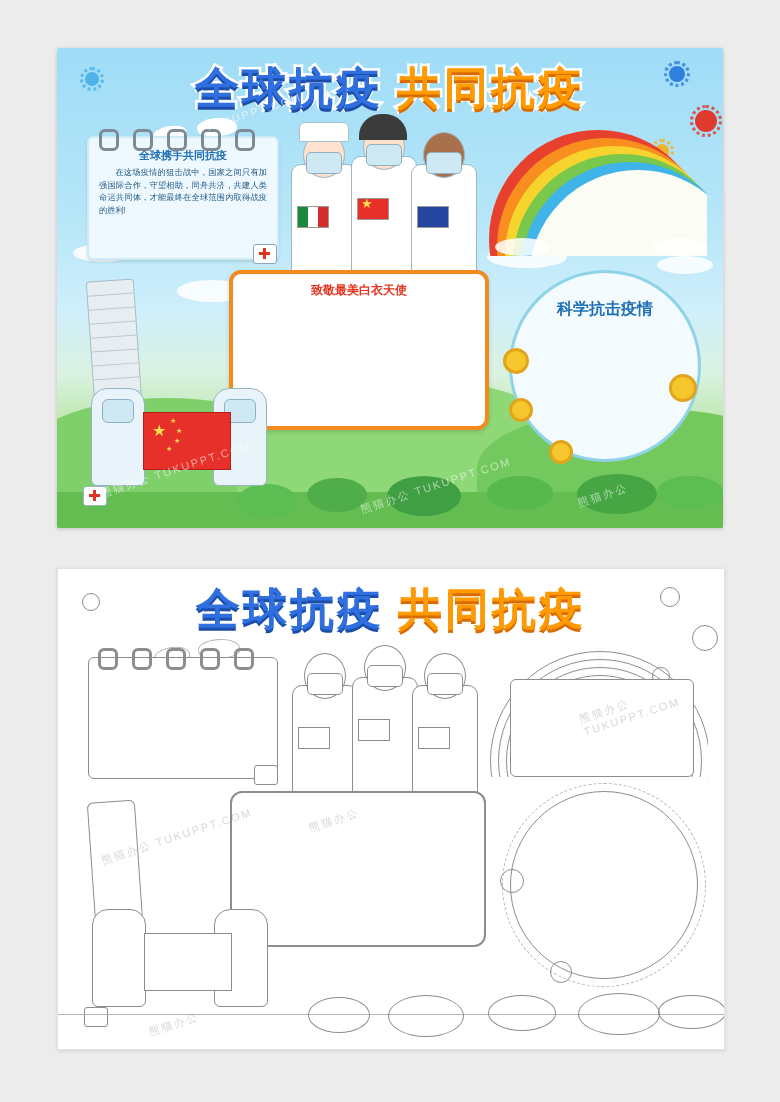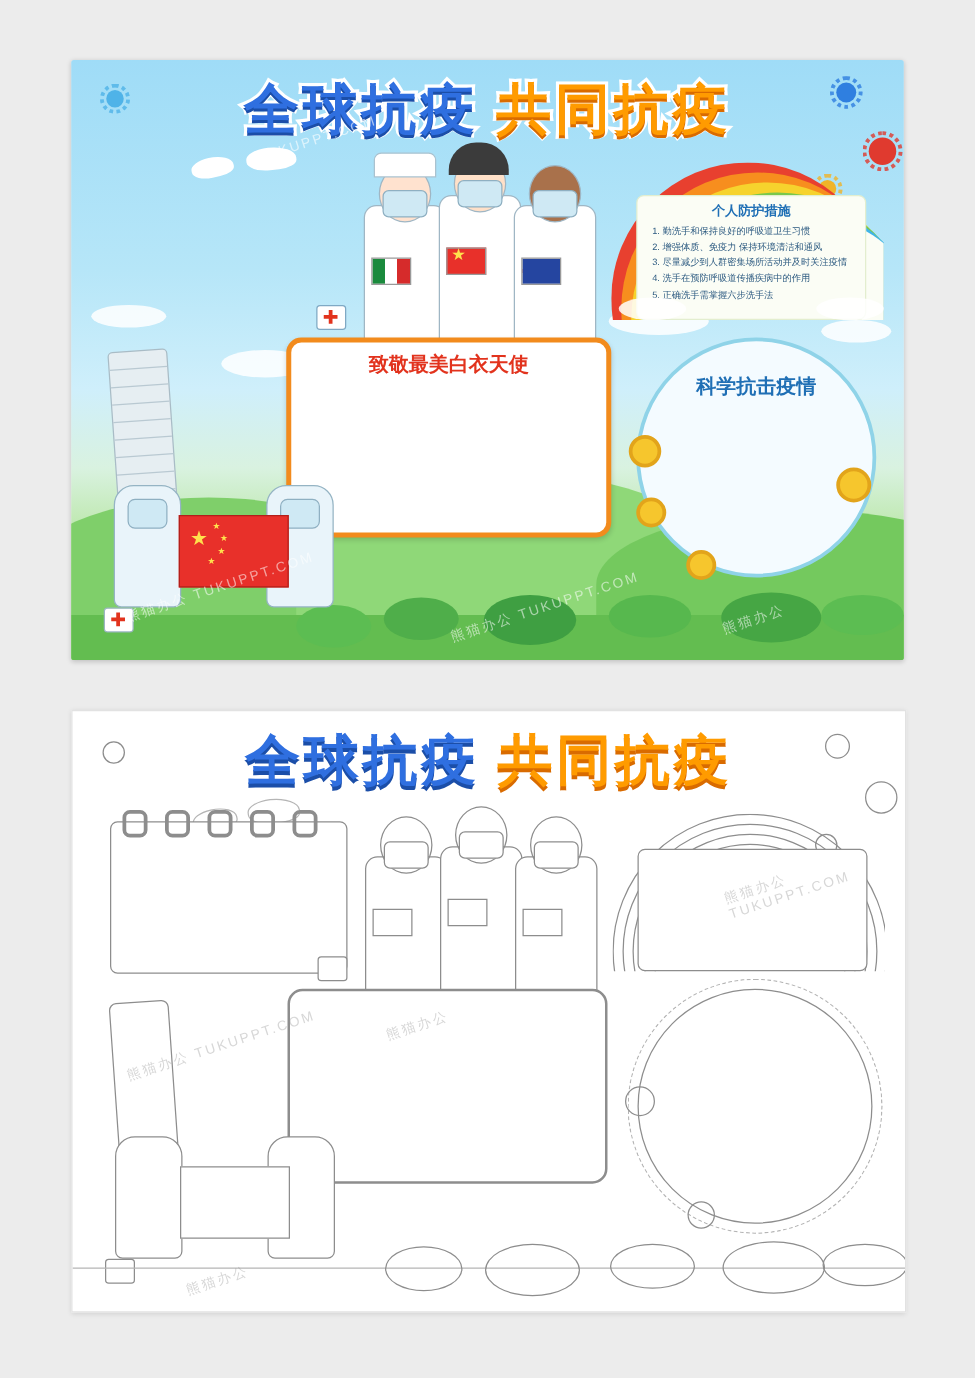--- a/index.html
+++ b/index.html
@@ -46,21 +46,21 @@
   .ring{position:absolute;width:14px;height:16px;border:3px solid #7c8b96;border-radius:6px;background:transparent;top:0;}
   .notecard h3{margin:10px 0 4px;text-align:center;font-size:11px;color:#1f6fb5;font-weight:bold;}
   .notecard p{margin:0 10px;font-size:8.2px;line-height:1.55;color:#235a86;text-align:justify;text-indent:2em;}
 
   
   .orangecard{
     position:absolute;left:172px;top:222px;width:252px;height:152px;
     background:#fff;border:4px solid #f28b1d;border-radius:12px;
     box-shadow:0 2px 4px rgba(0,0,0,.15);
   }
-  .orangecard h3{margin:8px 0 5px;text-align:center;font-size:16px;color:#e2331d;font-weight:bold;}
+  .orangecard h3{margin:8px 0 5px;text-align:center;font-size:12px;color:#e2331d;font-weight:bold;}
   .orangecard p{margin:0 11px;font-size:8px;line-height:1.6;color:#333;text-align:justify;text-indent:2em;}
 
   
   .rainbow{
     position:absolute;left:432px;top:82px;width:218px;height:126px;overflow:hidden;
   }
   .rainbow .arc{position:absolute;left:0;top:0;width:218px;height:218px;border-radius:50%;}
   .rbox{
     position:absolute;left:452px;top:108px;width:182px;height:98px;
     background:#fbfdf5;border-radius:6px;border:1px solid #e3eecf;
@@ -136,20 +136,31 @@
     <div class="virus" style="left:598px;top:96px;width:14px;height:14px;background:#f0b429;color:#f0b429;"></div>
     <div class="virus" style="left:28px;top:24px;width:14px;height:14px;background:#4fb3e8;color:#4fb3e8;"></div>
 
     <div class="title">
       <span class="t1">全球抗疫</span><span class="t2">共同抗疫</span>
     </div>
 
     <div style="position:absolute;left:96px;top:78px;width:34px;height:16px;background:#fff;border-radius:50% 60% 40% 50%;transform:rotate(-12deg);"></div>
     <div style="position:absolute;left:140px;top:70px;width:40px;height:18px;background:#fff;border-radius:50% 60% 40% 50%;transform:rotate(-6deg);"></div>
 
+    <div class="notecard">
+      <div class="rings">
+        <div class="ring" style="left:4px;"></div>
+        <div class="ring" style="left:38px;"></div>
+        <div class="ring" style="left:72px;"></div>
+        <div class="ring" style="left:106px;"></div>
+        <div class="ring" style="left:140px;"></div>
+      </div>
+      <h3>全球携手共同抗疫</h3>
+      <p>在这场疫情的狙击战中，国家之间只有加强国际合作，守望相助，同舟共济，共建人类命运共同体，才能最终在全球范围内取得战疫的胜利!</p>
+    </div>
     <div style="position:absolute;left:196px;top:196px;width:22px;height:18px;background:#fff;border:1.4px solid #7fa9c4;border-radius:3px;">
       <div style="position:absolute;left:9px;top:3px;width:3px;height:11px;background:#e2331d;"></div>
       <div style="position:absolute;left:5px;top:7px;width:11px;height:3px;background:#e2331d;"></div>
     </div>
 
     <div class="people">
       <div class="doc" style="left:6px;"></div>
       <div class="head" style="left:18px;top:22px;background:#ffe2cf;"></div>
       <div style="position:absolute;left:14px;top:12px;width:48px;height:18px;background:#fff;border:1.4px solid #aac2cf;border-radius:6px 6px 0 0;"></div>
       <div class="mask" style="left:21px;top:42px;"></div>
@@ -173,30 +184,20 @@
         background-blend-mode:normal;"></div>
     </div>
 
     <div class="rainbow">
       <div class="arc" style="background:#e8402f;"></div>
       <div class="arc" style="inset:8px;background:#f78e1e;border-radius:50%;"></div>
       <div class="arc" style="inset:16px;background:#f6d32d;border-radius:50%;"></div>
       <div class="arc" style="inset:24px;background:#79c84b;border-radius:50%;"></div>
       <div class="arc" style="inset:32px;background:#3fb4e8;border-radius:50%;"></div>
       <div class="arc" style="inset:40px;background:#fbfdf5;border-radius:50%;"></div>
-    </div>
-    <div class="rbox">
-      <h3>个人防护措施</h3>
-      <ol>
-        <li>勤洗手和保持良好的呼吸道卫生习惯</li>
-        <li>增强体质、免疫力 保持环境清洁和通风</li>
-        <li>尽量减少到人群密集场所活动并及时关注疫情</li>
-        <li>洗手在预防呼吸道传播疾病中的作用</li>
-        <li>正确洗手需掌握六步洗手法</li>
-      </ol>
     </div>
     <div class="cloud" style="left:438px;top:190px;width:54px;height:18px;"></div>
     <div class="cloud" style="left:596px;top:190px;width:54px;height:18px;"></div>
 
     <div class="orangecard">
       <h3>致敬最美白衣天使</h3>
     </div>
 
     <div class="circle">
       <h3>科学抗击疫情</h3>

